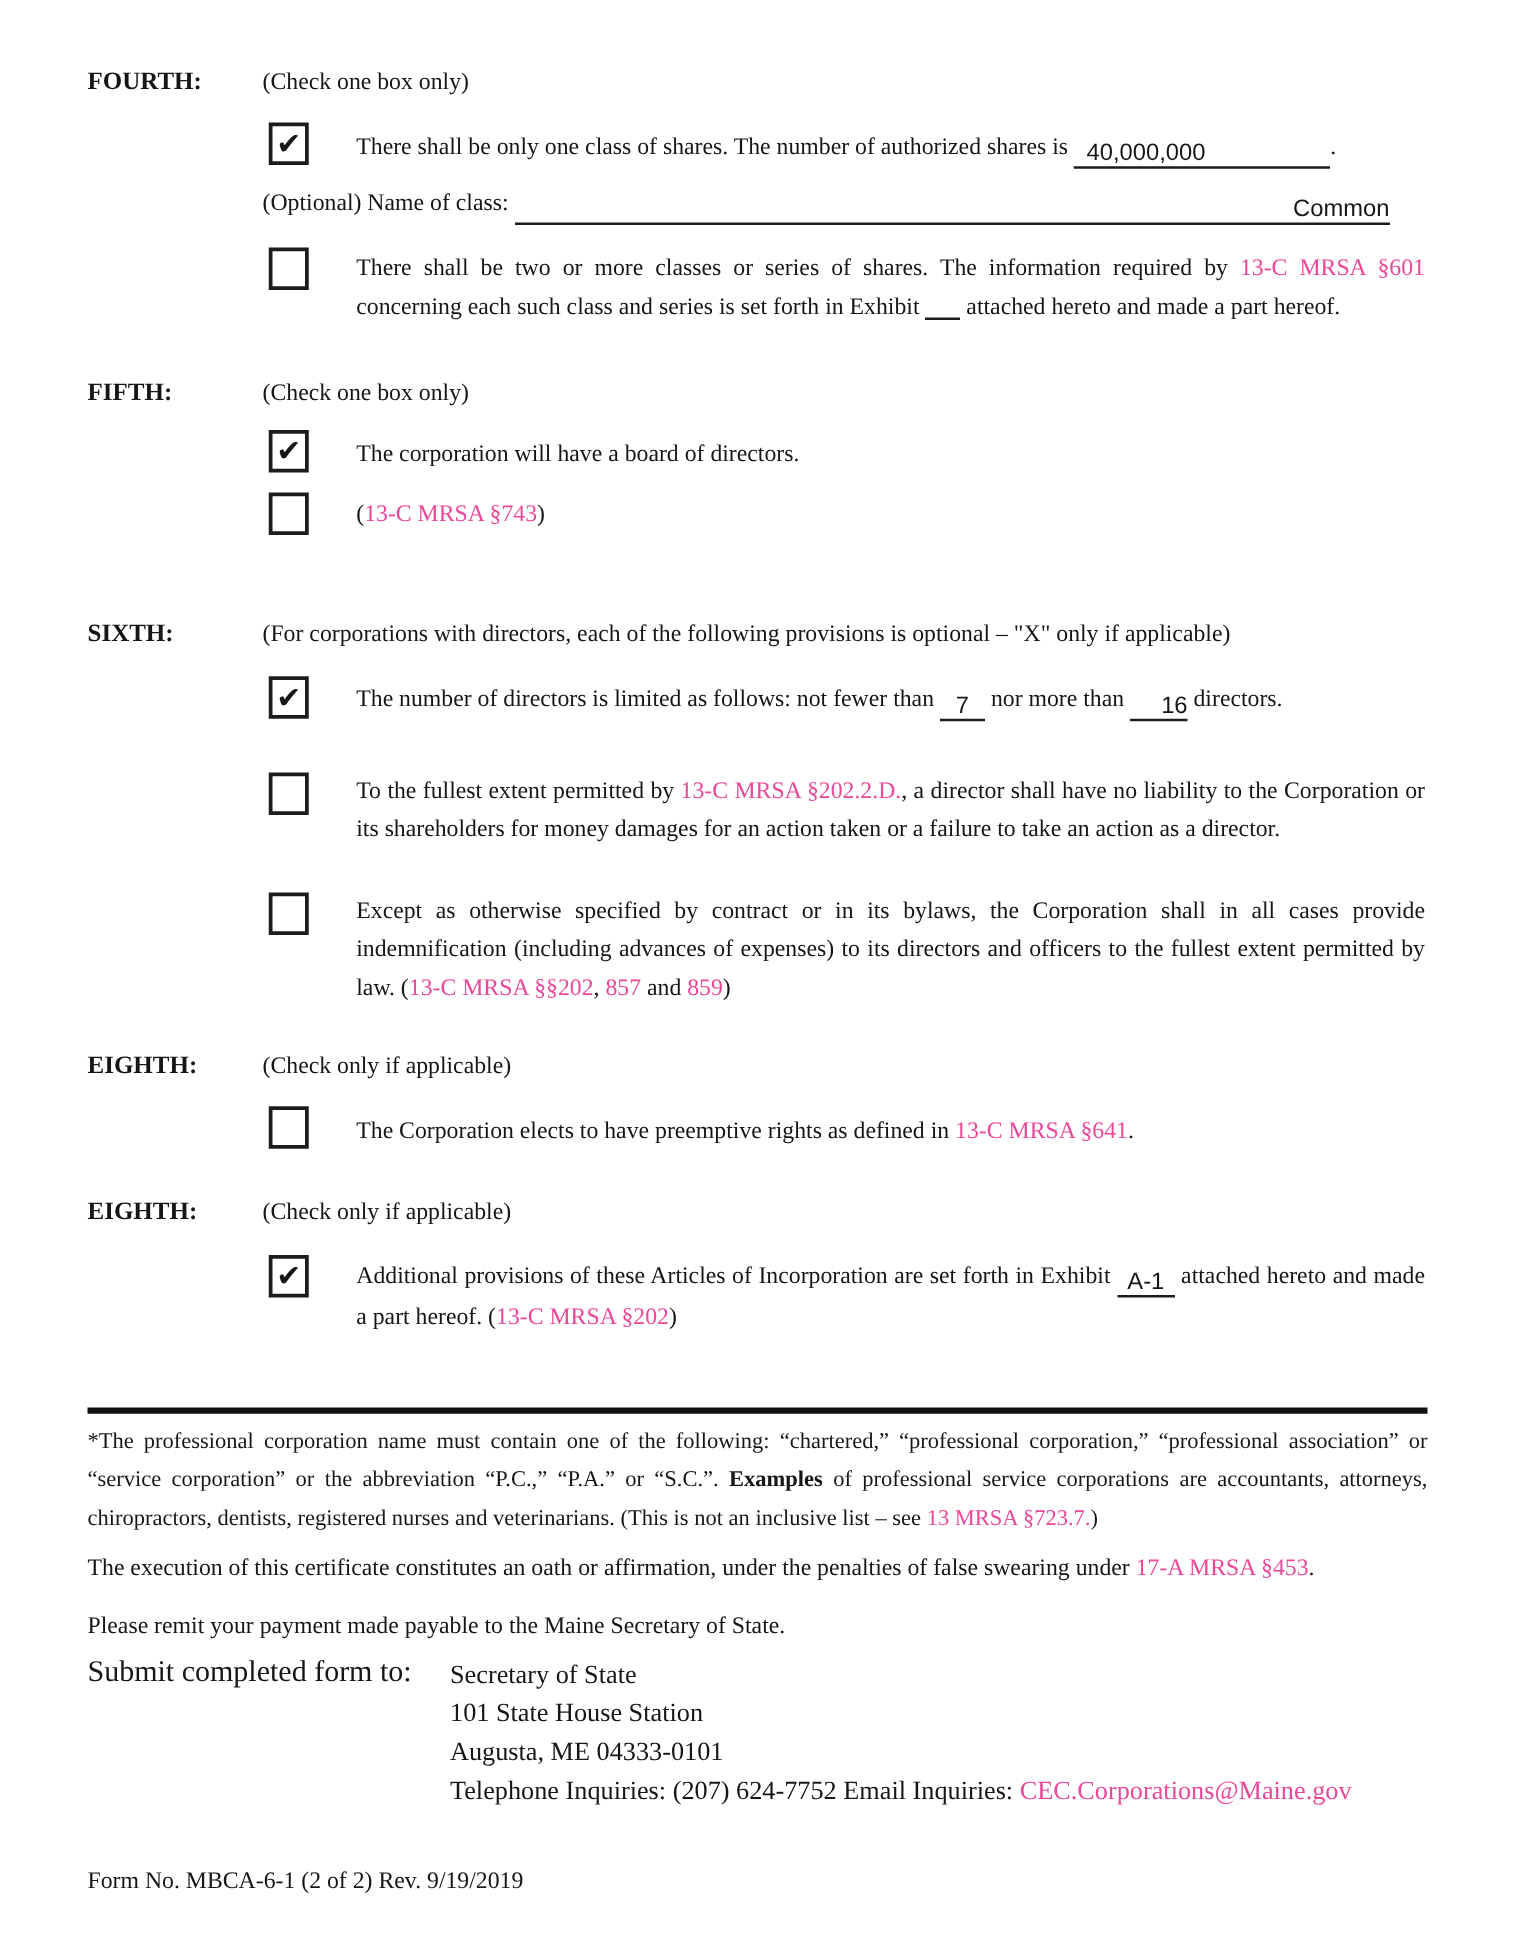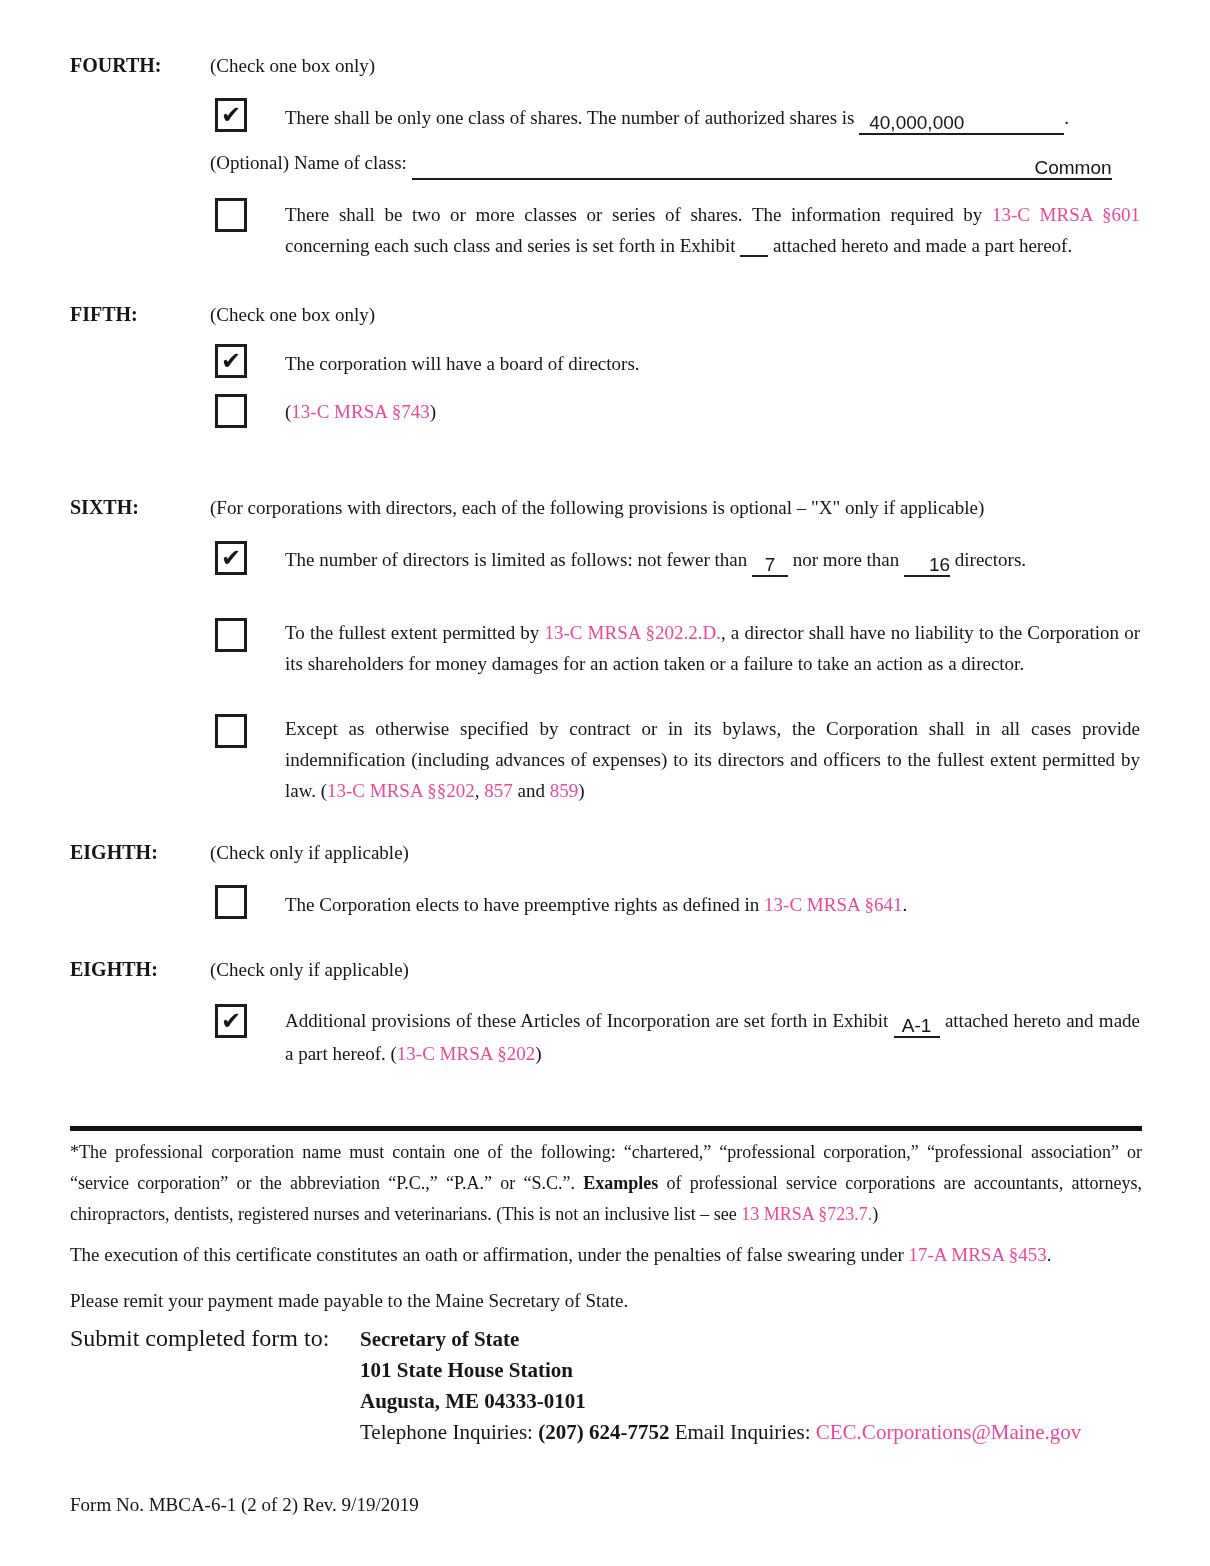--- a/index.html
+++ b/index.html
@@ -31,21 +31,21 @@
   .blank-shares { width:205px; text-align:left; padding-left:10px; }
   .blank-class  { width:700px; text-align:right; padding-left:10px; }
   .blank-min    { width:36px; text-align:center; }
   .blank-max    { width:46px; text-align:right; }
   .blank-exh    { width:28px; text-align:center; }
   .blank-a1     { width:46px; text-align:center; }
   .rule { position:absolute; left:70px; width:1072px; height:5px; background:#111; }
   .footnote { position:absolute; left:70px; width:1072px; line-height:31px; font-size:18px; }
   .para { position:absolute; left:70px; width:1072px; line-height:31px; }
   .addr { position:absolute; left:360px; line-height:31px; font-size:21px; }
-  .addr .bold { font-weight:bold; }
+  .addr .bold { font-weight:normal; }
   .submit-label { position:absolute; left:70px; font-size:24px; }
   .gap { }
   .bold { font-weight:bold; }
 </style>
 </head>
 <body>
 
 <div class="sec-label" style="top:54px">FOURTH:</div>
 <div class="sec-instr" style="top:55px">(Check one box only)</div>
 

